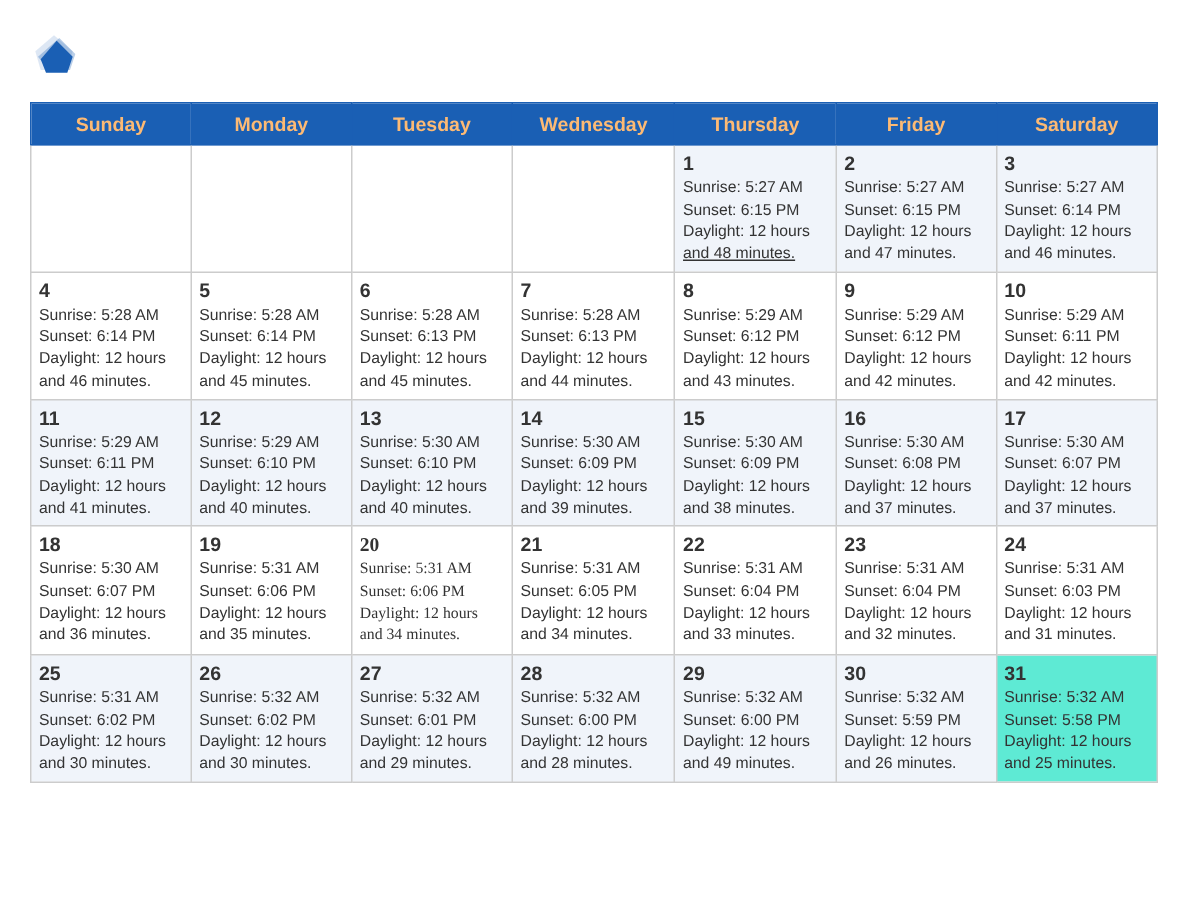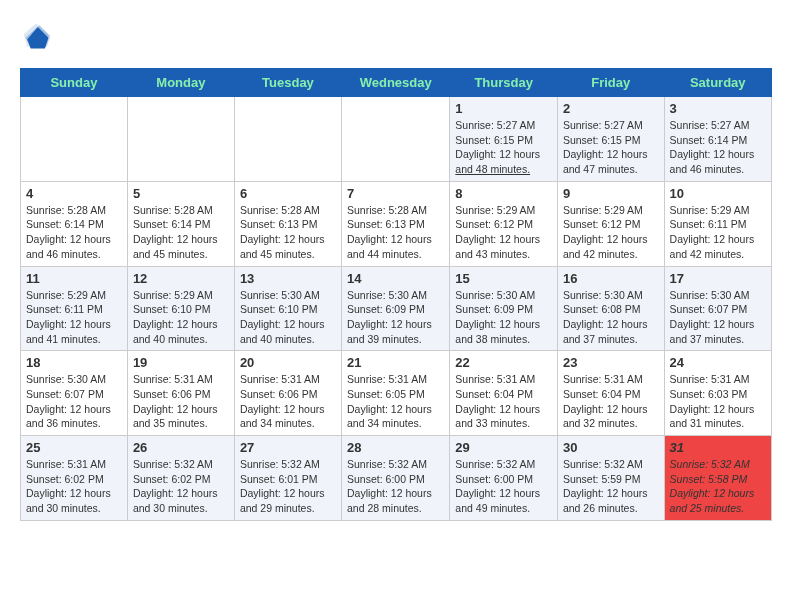--- a/index.html
+++ b/index.html
@@ -47,21 +47,21 @@
       font-size: 16px;
       color: #555;
     }
     .calendar {
       width: 100%;
       border-collapse: collapse;
       border: 1px solid #ccc;
     }
     .calendar th {
       background: #1a5fb4;
-      color: #86efac;
+      color: #fdba74;
       text-align: center;
       padding: 6px 4px;
       font-size: 13px;
       border: 1px solid #1a5fb4;
     }
     .calendar td {
       vertical-align: top;
       border: 1px solid #ccc;
       padding: 4px 5px;
       width: 110px;
@@ -258,21 +258,21 @@
           <span style="display: block; line-height: 1.4;">Daylight: 12 hours</span>
           <span style="display: block; line-height: 1.4;">and 36 minutes.</span>
         </td>
         <td style="background: rgb(255, 255, 255);">
           <span class="day-number">19</span>
           <span style="display: block; line-height: 1.4;">Sunrise: 5:31 AM</span>
           <span style="display: block; line-height: 1.4;">Sunset: 6:06 PM</span>
           <span style="display: block; line-height: 1.4;">Daylight: 12 hours</span>
           <span style="display: block; line-height: 1.4;">and 35 minutes.</span>
         </td>
-        <td style="background: rgb(255, 255, 255);">
+        <td style="background: rgb(255, 255, 255); font-family: Liberation Serif, serif;">
           <span class="day-number">20</span>
           <span style="display: block; line-height: 1.4;">Sunrise: 5:31 AM</span>
           <span style="display: block; line-height: 1.4;">Sunset: 6:06 PM</span>
           <span style="display: block; line-height: 1.4;">Daylight: 12 hours</span>
           <span style="display: block; line-height: 1.4;">and 34 minutes.</span>
         </td>
         <td style="background: rgb(255, 255, 255);">
           <span class="day-number">21</span>
           <span style="display: block; line-height: 1.4;">Sunrise: 5:31 AM</span>
           <span style="display: block; line-height: 1.4;">Sunset: 6:05 PM</span>
@@ -337,21 +337,21 @@
           <span style="display: block; line-height: 1.4;">Daylight: 12 hours</span>
           <span style="display: block; line-height: 1.4;">and 49 minutes.</span>
         </td>
         <td style="background: rgb(240, 244, 250);">
           <span class="day-number">30</span>
           <span style="display: block; line-height: 1.4;">Sunrise: 5:32 AM</span>
           <span style="display: block; line-height: 1.4;">Sunset: 5:59 PM</span>
           <span style="display: block; line-height: 1.4;">Daylight: 12 hours</span>
           <span style="display: block; line-height: 1.4;">and 26 minutes.</span>
         </td>
-        <td style="background: #ef4444; font-style: italic;">
+        <td style="background: #5eead4;">
           <span class="day-number">31</span>
           <span style="display: block; line-height: 1.4;">Sunrise: 5:32 AM</span>
           <span style="display: block; line-height: 1.4;">Sunset: 5:58 PM</span>
           <span style="display: block; line-height: 1.4;">Daylight: 12 hours</span>
           <span style="display: block; line-height: 1.4;">and 25 minutes.</span>
         </td>
       </tr>
     </tbody>
 </table>
 

